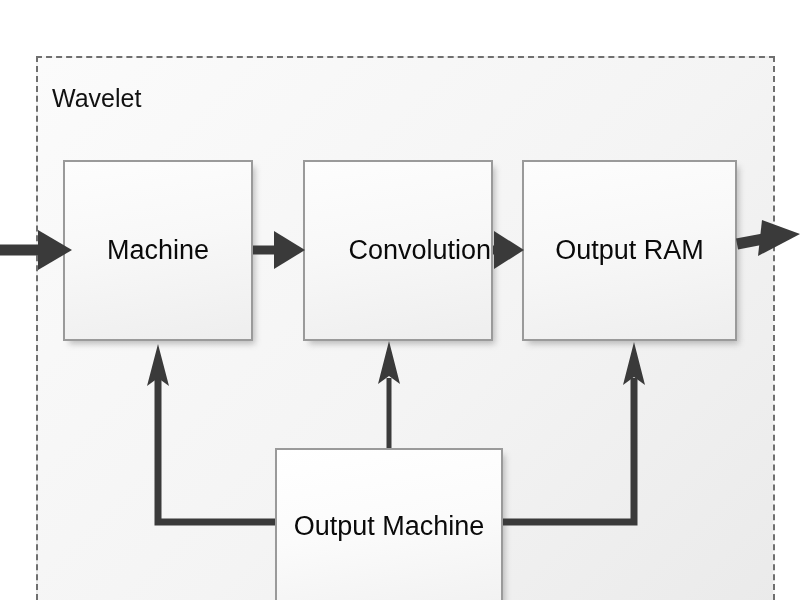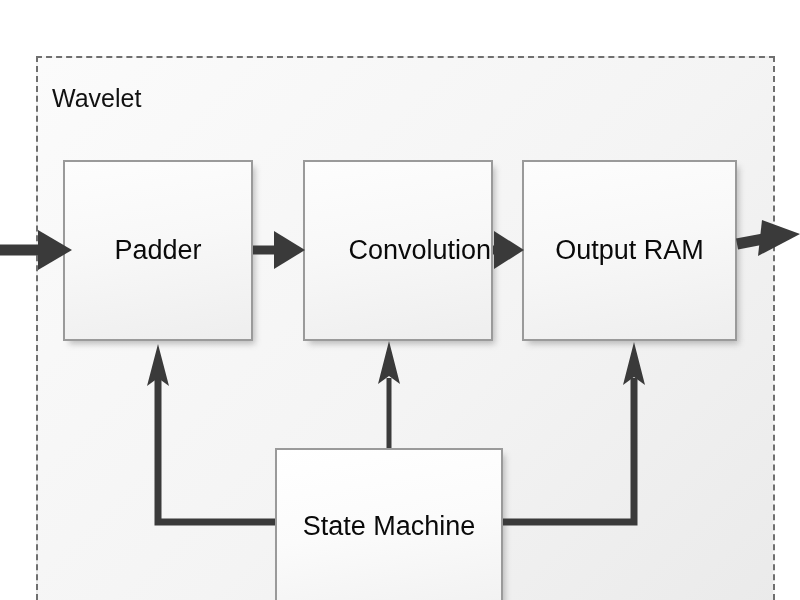--- a/index.html
+++ b/index.html
@@ -72,33 +72,33 @@
 </head>
 <body>
 
 <div id="canvas">
 
   <div id="wavelet-container"></div>
 
   <div id="wavelet-label">Wavelet</div>
 
   <div class="block" id="block-padder">
-    <span class="block-label">Padder</span>
+    <span class="block-label">Machine</span>
   </div>
 
   <div class="block" id="block-convolution">
     <span class="block-label">Convolution</span>
   </div>
 
   <div class="block" id="block-outputram">
     <span class="block-label">Output RAM</span>
   </div>
 
   <div class="block" id="block-statemachine">
-    <span class="block-label">State Machine</span>
+    <span class="block-label">Output Machine</span>
   </div>
 
   <svg id="wires" viewBox="0 0 800 600" xmlns="http://www.w3.org/2000/svg">
 
     <g>
       <line x1="0" y1="202" x2="42" y2="202" stroke="#3a3a3a" stroke-width="11"></line>
       <polygon points="38,182 72,202 38,222" fill="#3a3a3a"></polygon>
     </g>
 
     <g>

